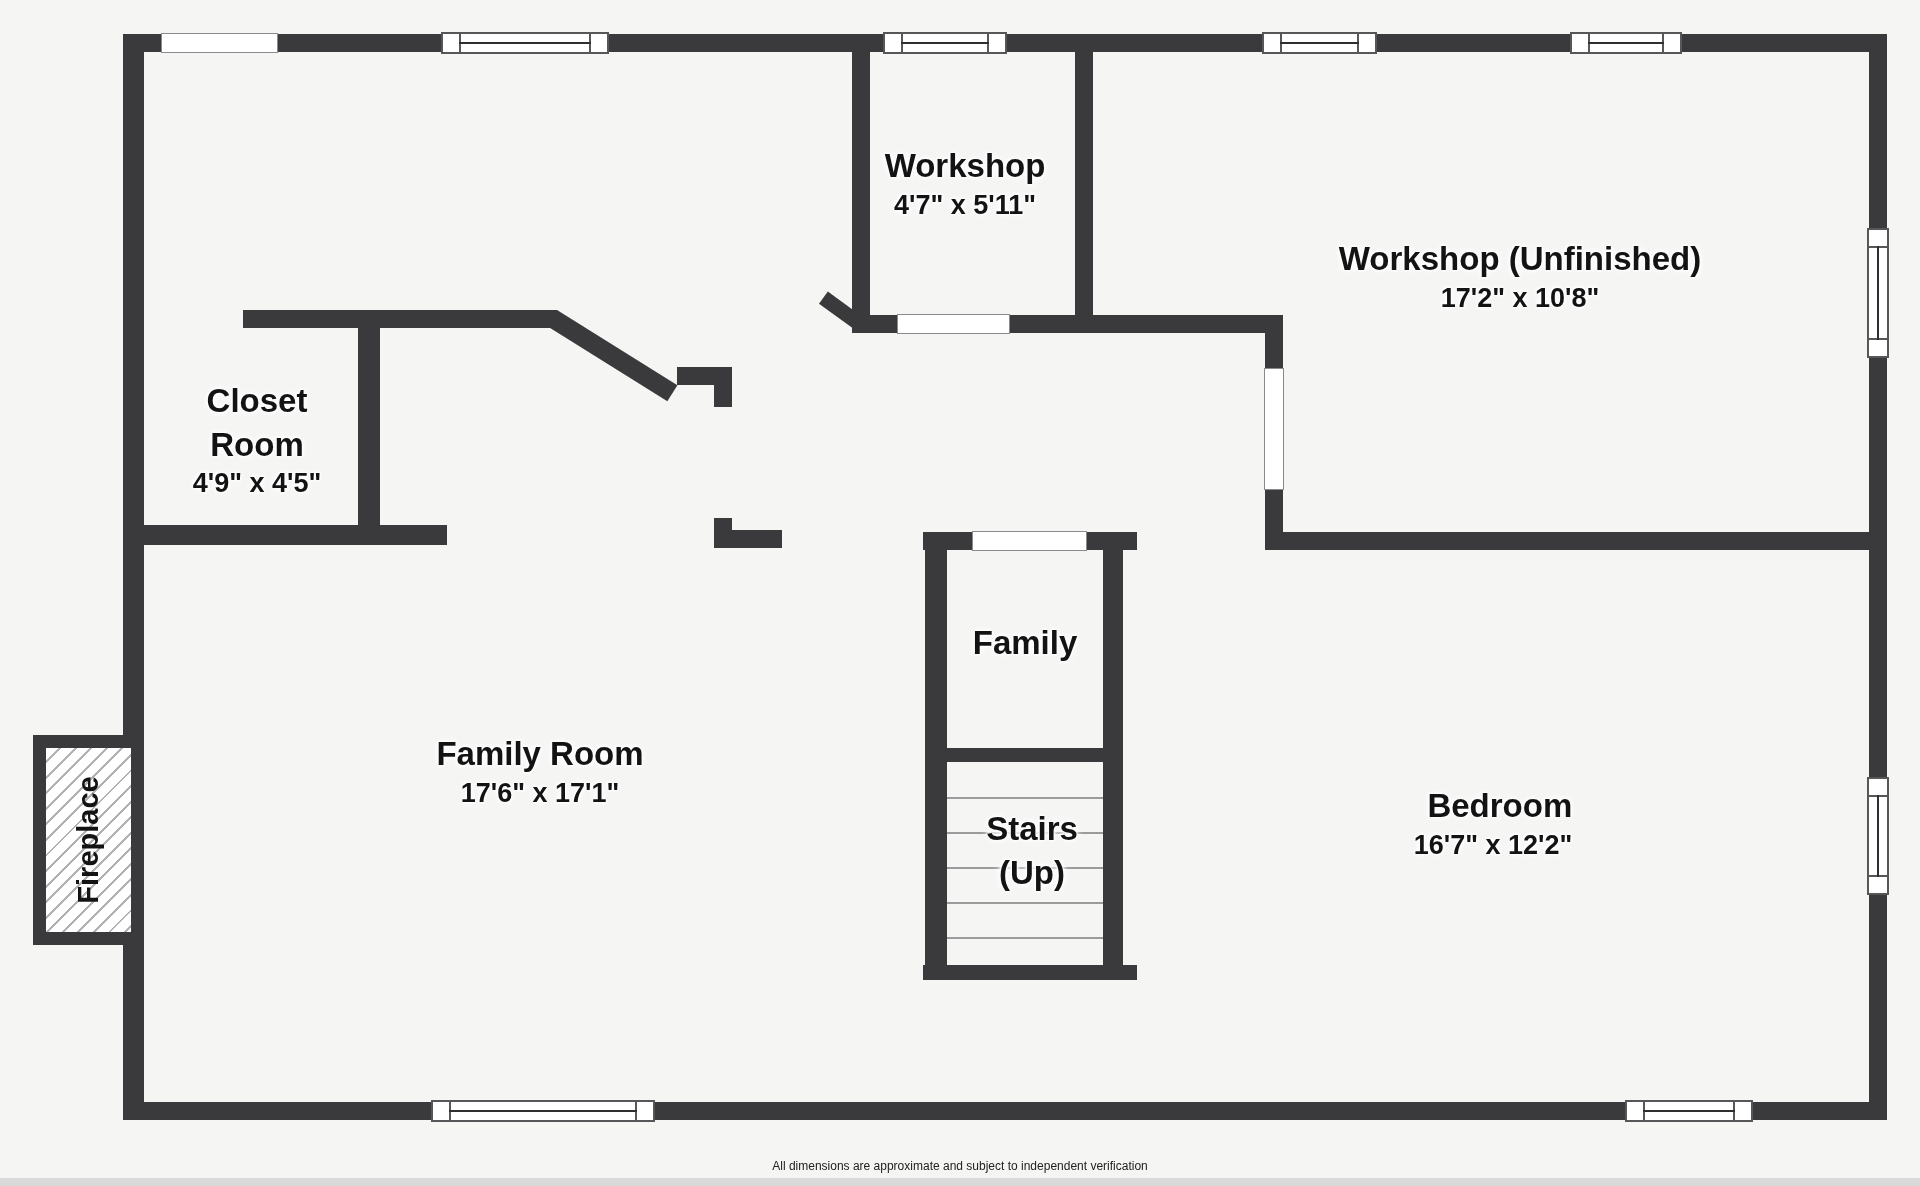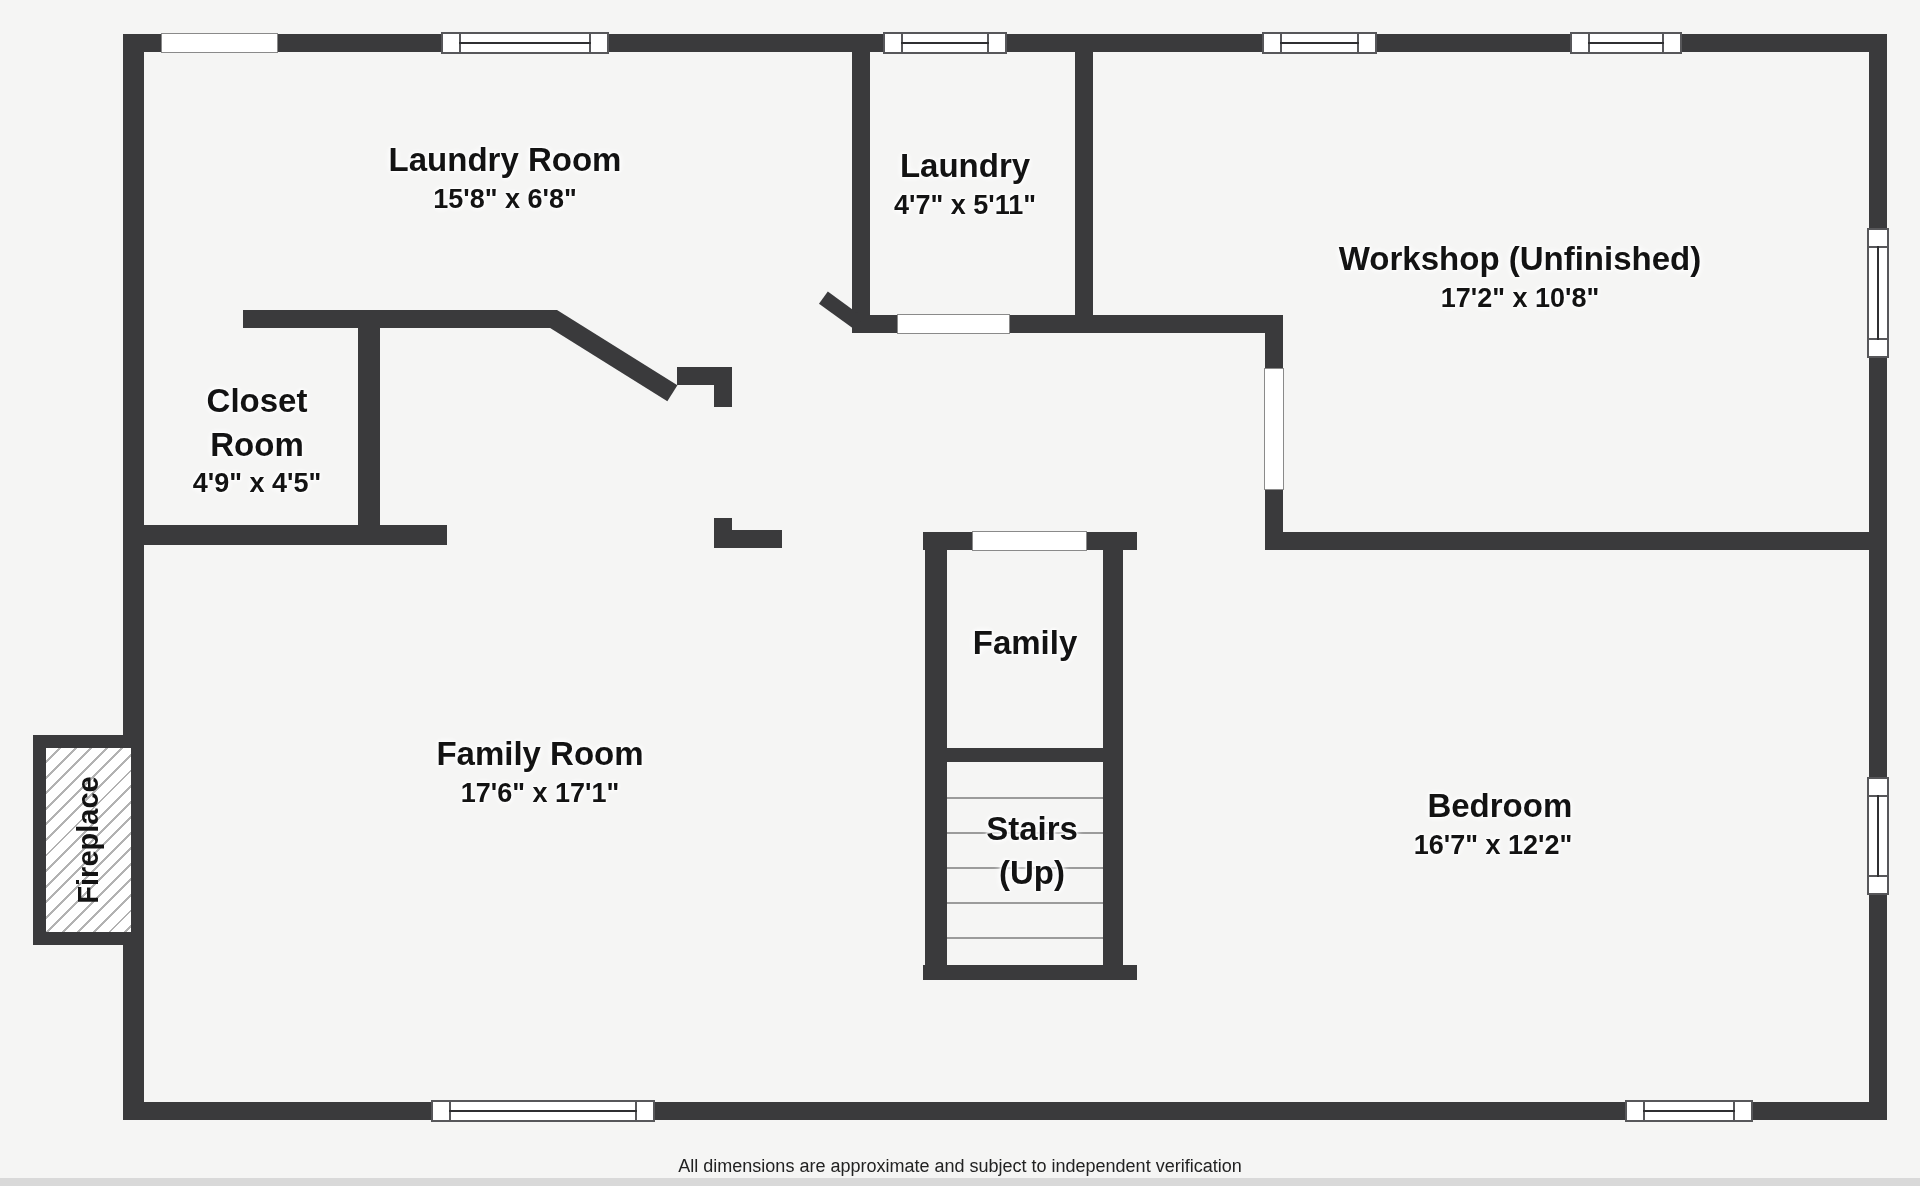--- a/index.html
+++ b/index.html
@@ -45,21 +45,21 @@
   
   .lbl{
     position:absolute;transform:translate(-50%,-50%);text-align:center;color:var(--label);
     font-weight:700;white-space:nowrap;line-height:1.32;
     text-shadow:0 0 3px #fff,0 0 6px #fff,0 0 9px #fff,1px 1px 2px #fff,-1px -1px 2px #fff;
   }
   .lbl .name{font-size:33px;}
   .lbl .dims{font-size:27px;}
   .footer{
     position:absolute;left:960px;top:1166px;transform:translate(-50%,-50%);
-    font-size:18px;font-weight:400;color:#222;white-space:nowrap;
+    font-size:12px;font-weight:400;color:#222;white-space:nowrap;
   }
   .bottom-strip{position:absolute;left:0;top:1178px;width:1920px;height:8px;background:#d9d9d9;}
 </style>
 </head>
 <body>
 
 <div class="plan">
 
   <div class="wall" style="left:123px;top:34px;width:1764px;height:18px;"></div>
   <div class="wall" style="left:123px;top:34px;width:21px;height:1086px;"></div>
@@ -140,27 +140,23 @@
   <div class="wall" style="left:923px;top:965px;width:214px;height:15px;"></div>
   <div class="stairline" style="left:947px;top:797px;width:156px;"></div>
   <div class="stairline" style="left:947px;top:832px;width:156px;"></div>
   <div class="stairline" style="left:947px;top:867px;width:156px;"></div>
   <div class="stairline" style="left:947px;top:902px;width:156px;"></div>
   <div class="stairline" style="left:947px;top:937px;width:156px;"></div>
 
   <div class="fireplace"></div>
   <div class="fireplace-label">Fireplace</div>
 
-  <div class="lbl" style="left:505px;top:178px;">
-    <div class="name">Laundry Room</div>
-    <div class="dims">15'8" x 6'8"</div>
-  </div>
 
   <div class="lbl" style="left:965px;top:184px;">
-    <div class="name">Laundry</div>
+    <div class="name">Workshop</div>
     <div class="dims">4'7" x 5'11"</div>
   </div>
 
   <div class="lbl" style="left:1520px;top:277px;">
     <div class="name">Workshop (Unfinished)</div>
     <div class="dims">17'2" x 10'8"</div>
   </div>
 
   <div class="lbl" style="left:257px;top:440px;">
     <div class="name">Closet</div>

